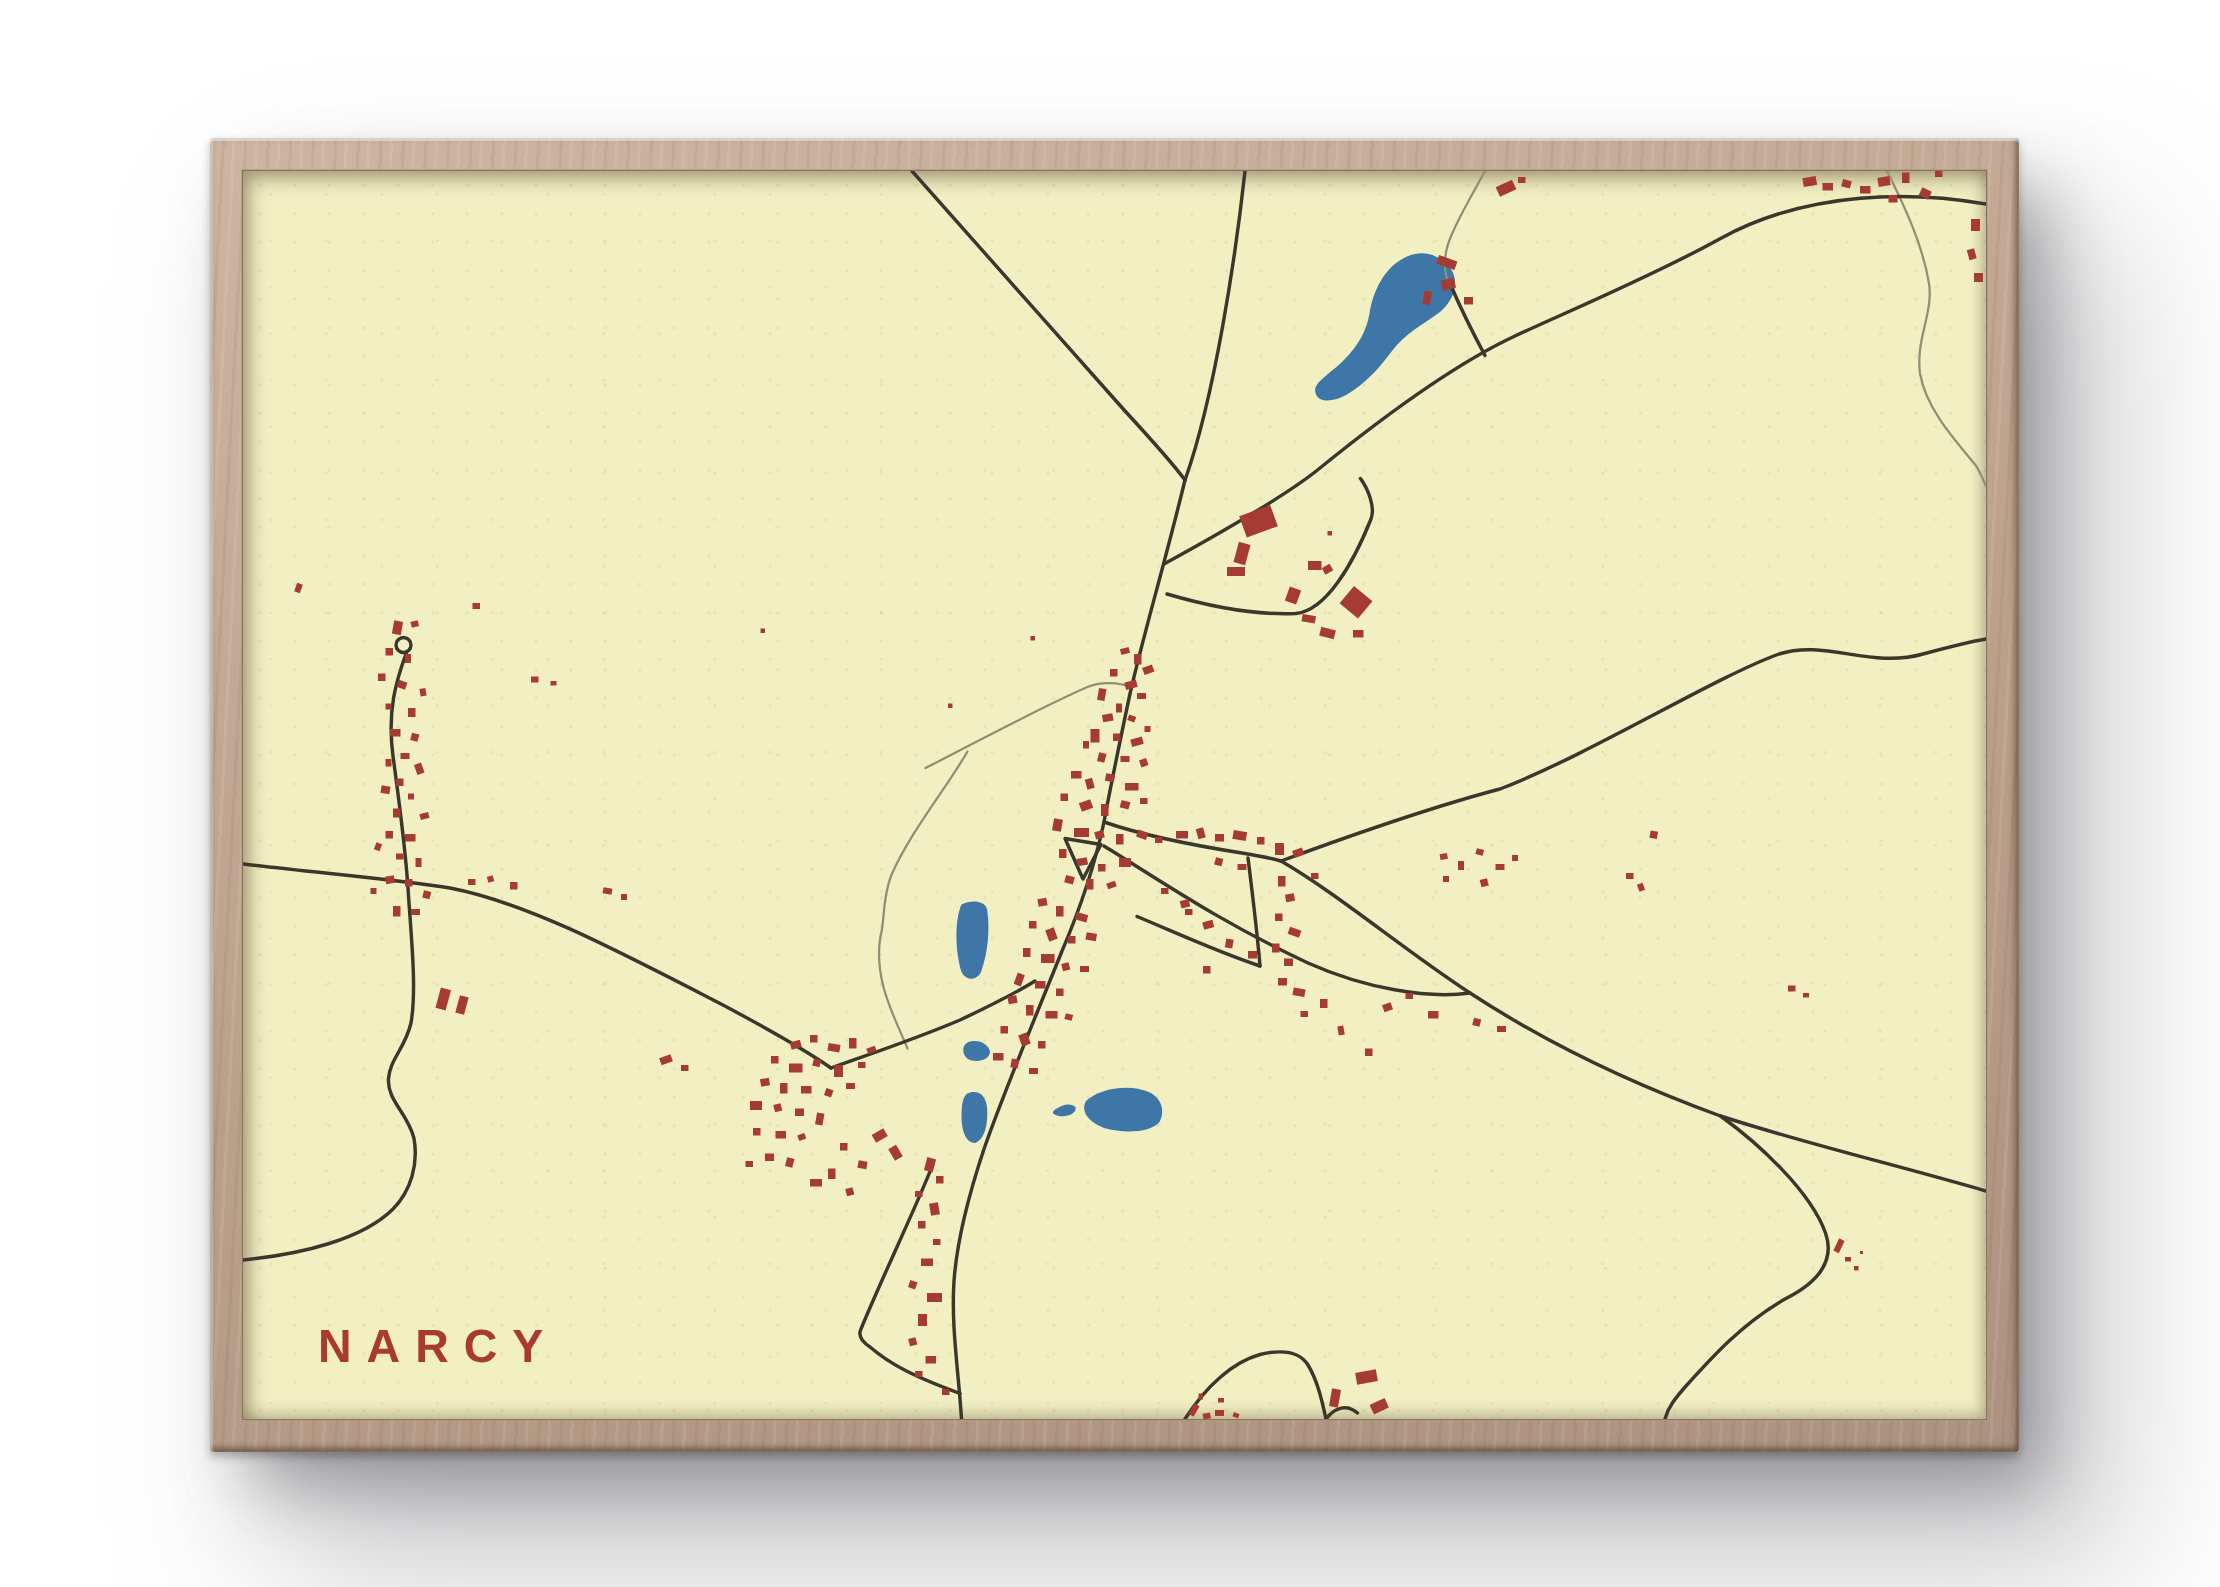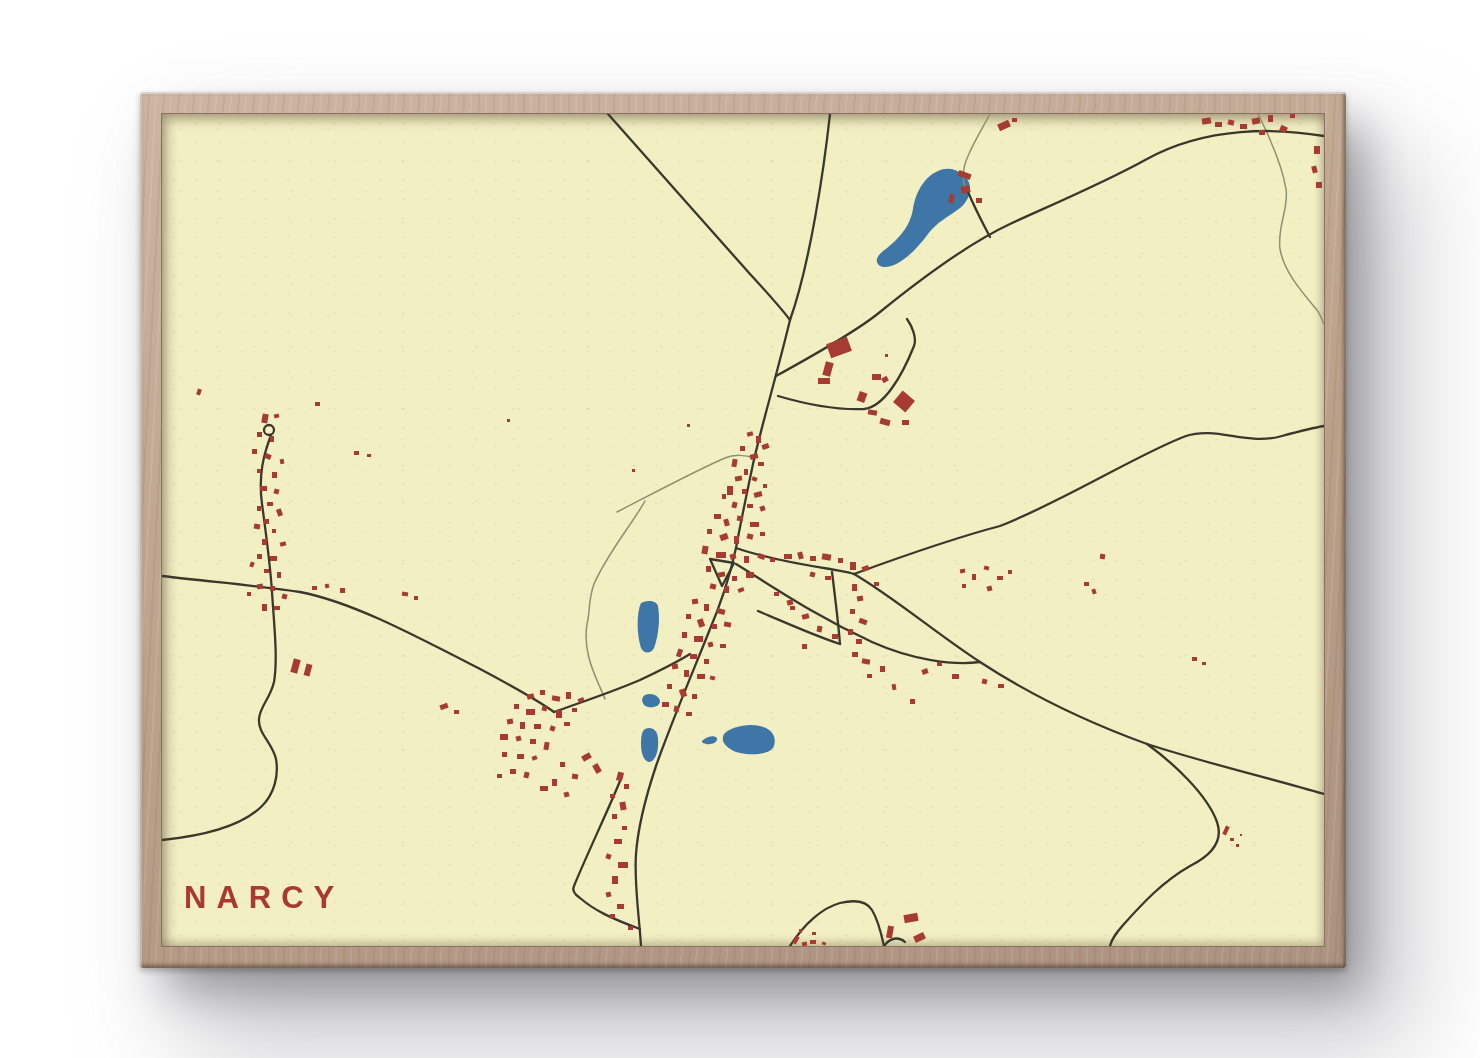--- a/index.html
+++ b/index.html
@@ -316,15 +316,15 @@
         <rect x="637" y="815" width="3" height="4" fill="#a63b33" transform="rotate(0 638.5 817)"></rect>
         <rect x="660" y="828" width="4" height="3" fill="#a63b33" transform="rotate(20 662 829.5)"></rect>
         <rect x="1062" y="712" width="4" height="9" fill="#a63b33" transform="rotate(25 1064 716.5)"></rect>
         <rect x="1068" y="724" width="4" height="3" fill="#a63b33" transform="rotate(0 1070 725.5)"></rect>
         <rect x="1074" y="730" width="3" height="3" fill="#a63b33" transform="rotate(0 1075.5 731.5)"></rect>
         <rect x="1078" y="720" width="2" height="2" fill="#a63b33" transform="rotate(0 1079 721)"></rect>
         <rect x="345" y="305" width="3" height="3" fill="#a63b33" transform="rotate(0 346.5 306.5)"></rect>
         <rect x="525" y="310" width="3" height="3" fill="#a63b33" transform="rotate(0 526.5 311.5)"></rect>
         <rect x="470" y="355" width="3" height="3" fill="#a63b33" transform="rotate(0 471.5 356.5)"></rect>
       </svg>
-    <div class="map-title" style="color: rgb(169, 58, 49);">NARCY</div>
+    <div class="map-title" style="color: rgb(169, 58, 49); margin-left: 28px;">NARCY</div>
   </div>
 </div>
 
 </body></html>

